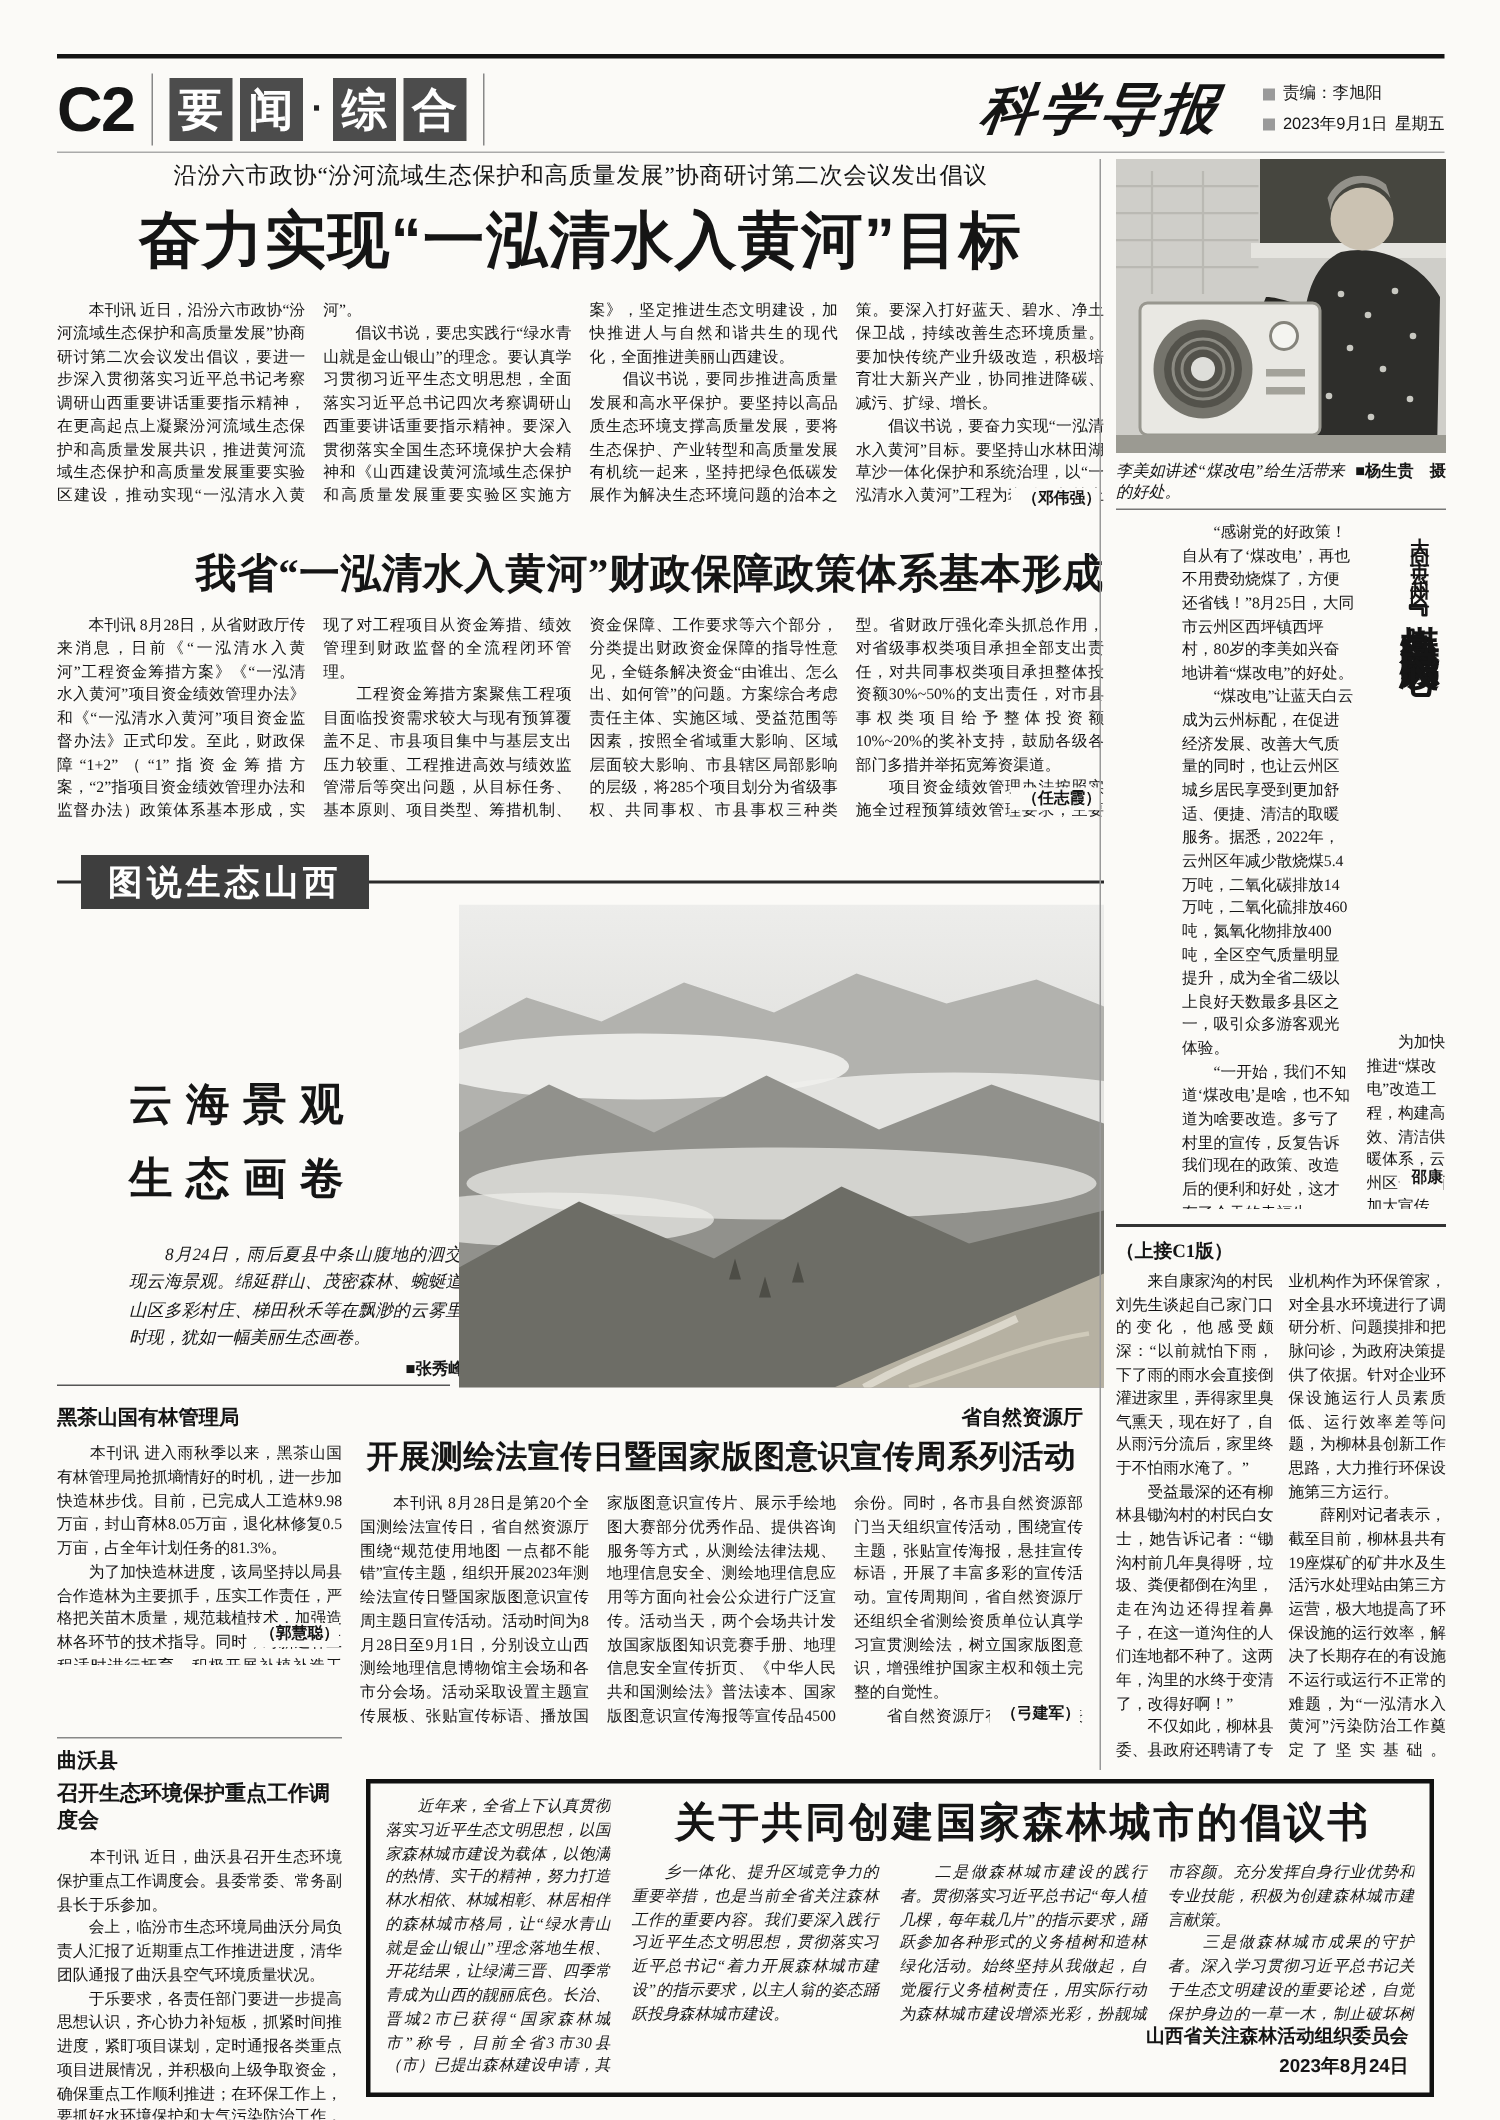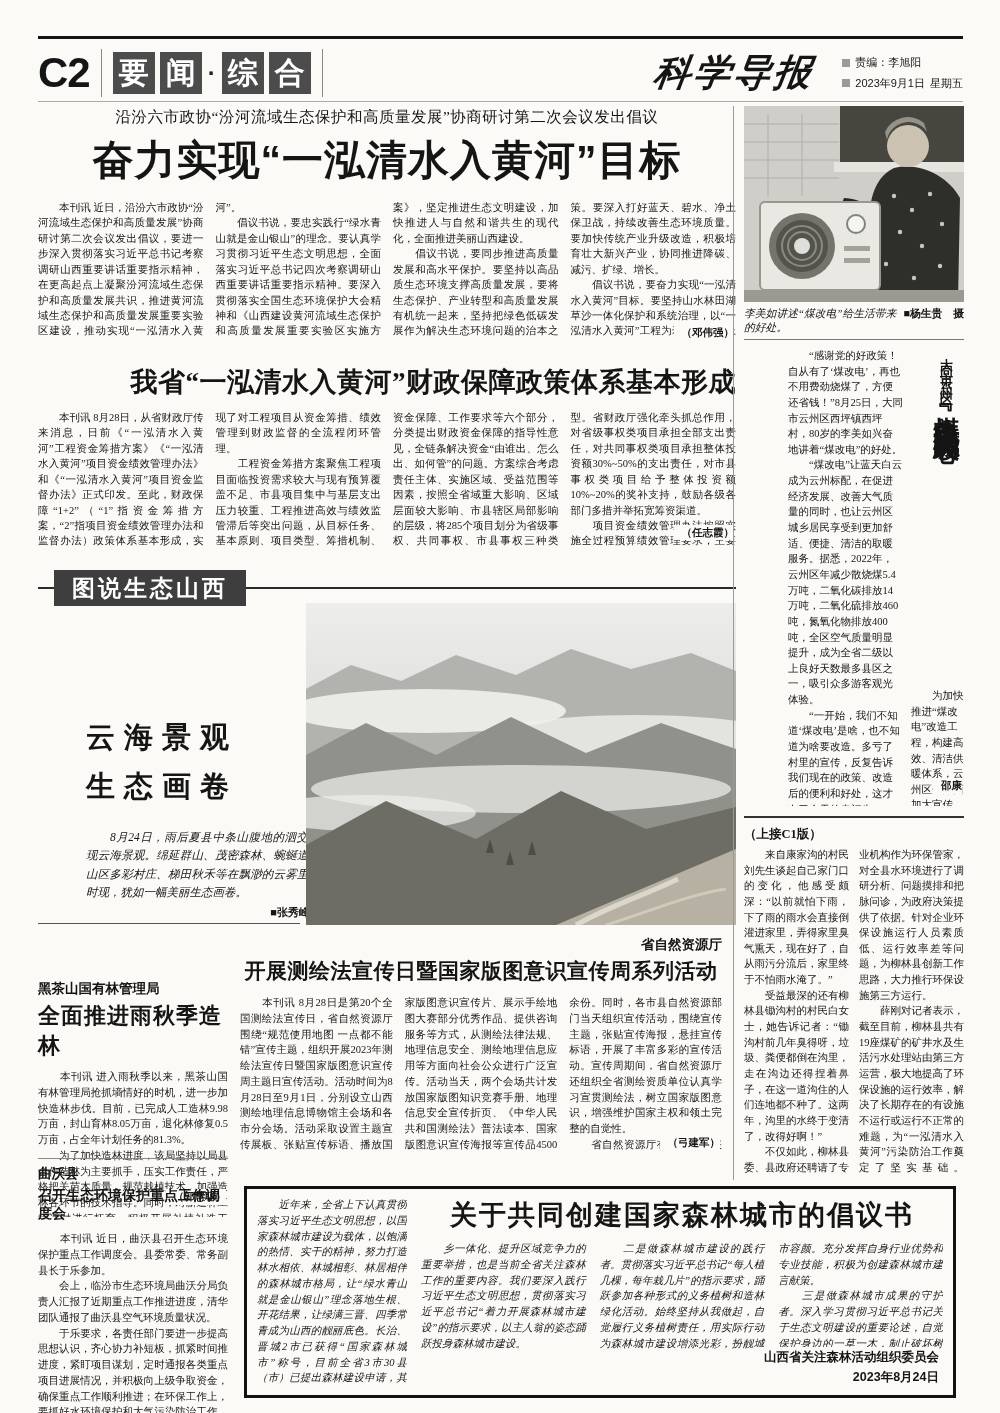--- a/index.html
+++ b/index.html
@@ -53,21 +53,21 @@
   .ps-left{position:absolute;left:8px;top:143px;width:246px;margin-left:40px;}
   .ps-title{font-size:29px;font-weight:bold;letter-spacing:9px;line-height:1.7;}
   .ps-caption{margin-top:16px;font-size:11.5px;font-style:italic;line-height:1.62;}
   .ps-credit{text-align:right;font-weight:bold;font-size:11px;margin-top:3px;}
   .ps-bottomrule{position:absolute;left:0;top:353px;width:262px;height:1px;background:#555;}
   .ps-photo{position:absolute;left:268px;top:33px;width:430px;height:322px;}
   .ps-photo svg{display:block;}
 
   
   .sec-kicker{font-size:13.5px;font-weight:bold;}
-  .forestry{position:absolute;left:38px;top:936px;width:190px;height:216px;margin-top:44px;}
+  .forestry{position:absolute;left:38px;top:936px;width:190px;height:216px;}
   .forestry-headline{font-size:22px;font-weight:bold;letter-spacing:1px;margin-top:3px;}
   .forestry-body{margin-top:8px;height:148px;font-size:10.5px;line-height:1.5;overflow:hidden;position:relative;}
 
   .quwo{position:absolute;left:38px;top:1158px;width:190px;height:250px;border-top:1px solid #888;padding-top:6px;}
   .quwo-headline{font-size:14px;font-weight:bold;letter-spacing:0;margin-top:4px;}
   .quwo-body{margin-top:8px;height:198px;font-size:10.5px;line-height:1.5;overflow:hidden;position:relative;}
 
   .surveying{position:absolute;left:240px;top:936px;width:482px;height:242px;}
   .surv-kicker{text-align:right;}
   .surveying-headline{text-align:center;font-size:21px;font-weight:bold;letter-spacing:.5px;margin-top:3px;}
@@ -190,21 +190,20 @@
       <path d="M250,322 L430,246 430,322 Z" fill="#b6b1a2"></path>
       <path d="M270,322 C310,300 330,296 372,276" stroke="#dbd7cb" stroke-width="5" fill="none"></path>
       <path d="M300,322 C340,310 380,292 420,286" stroke="#cfcaba" stroke-width="3" fill="none"></path>
       <path d="M180,250 l4,-14 4,14 Z M200,262 l4,-14 4,14 Z M222,252 l4,-14 4,14 Z" fill="#4d4d46"></path>
     </svg>
   </div>
 </div>
 
 <div class="forestry">
   <div class="sec-kicker">黑茶山国有林管理局</div>
-  <div class="forestry-headline serif">全面推进雨秋季造林</div>
   <div class="forestry-body serif just flow"><span>　　本刊讯 进入雨秋季以来，黑茶山国有林管理局抢抓墒情好的时机，进一步加快造林步伐。目前，已完成人工造林9.98万亩，封山育林8.05万亩，退化林修复0.5万亩，占全年计划任务的81.3%。
 　　为了加快造林进度，该局坚持以局县合作造林为主要抓手，压实工作责任，严格把关苗木质量，规范栽植技术，加强造林各环节的技术指导。同时，对新造林工程适时进行抚育，积极开展补植补造工作，强化未成林抚育管护，巩固造林成效。</span>
     <span class="byline-abs serif">（郭慧聪）</span>
   </div>
 </div>
 
 <div class="surveying">
   <div class="sec-kicker surv-kicker">省自然资源厅</div>
   <div class="surveying-headline serif">开展测绘法宣传日暨国家版图意识宣传周系列活动</div>
   <div class="surveying-body serif just flow"><span>　　本刊讯 8月28日是第20个全国测绘法宣传日，省自然资源厅围绕“规范使用地图 一点都不能错”宣传主题，组织开展2023年测绘法宣传日暨国家版图意识宣传周主题日宣传活动。活动时间为8月28日至9月1日，分别设立山西测绘地理信息博物馆主会场和各市分会场。活动采取设置主题宣传展板、张贴宣传标语、播放国家版图意识宣传片、展示手绘地图大赛部分优秀作品、提供咨询服务等方式，从测绘法律法规、地理信息安全、测绘地理信息应用等方面向社会公众进行广泛宣传。活动当天，两个会场共计发放国家版图知识竞赛手册、地理信息安全宣传折页、《中华人民共和国测绘法》普法读本、国家版图意识宣传海报等宣传品4500余份。同时，各市县自然资源部门当天组织宣传活动，围绕宣传主题，张贴宣传海报，悬挂宣传标语，开展了丰富多彩的宣传活动。宣传周期间，省自然资源厅还组织全省测绘资质单位认真学习宣贯测绘法，树立国家版图意识，增强维护国家主权和领土完整的自觉性。

